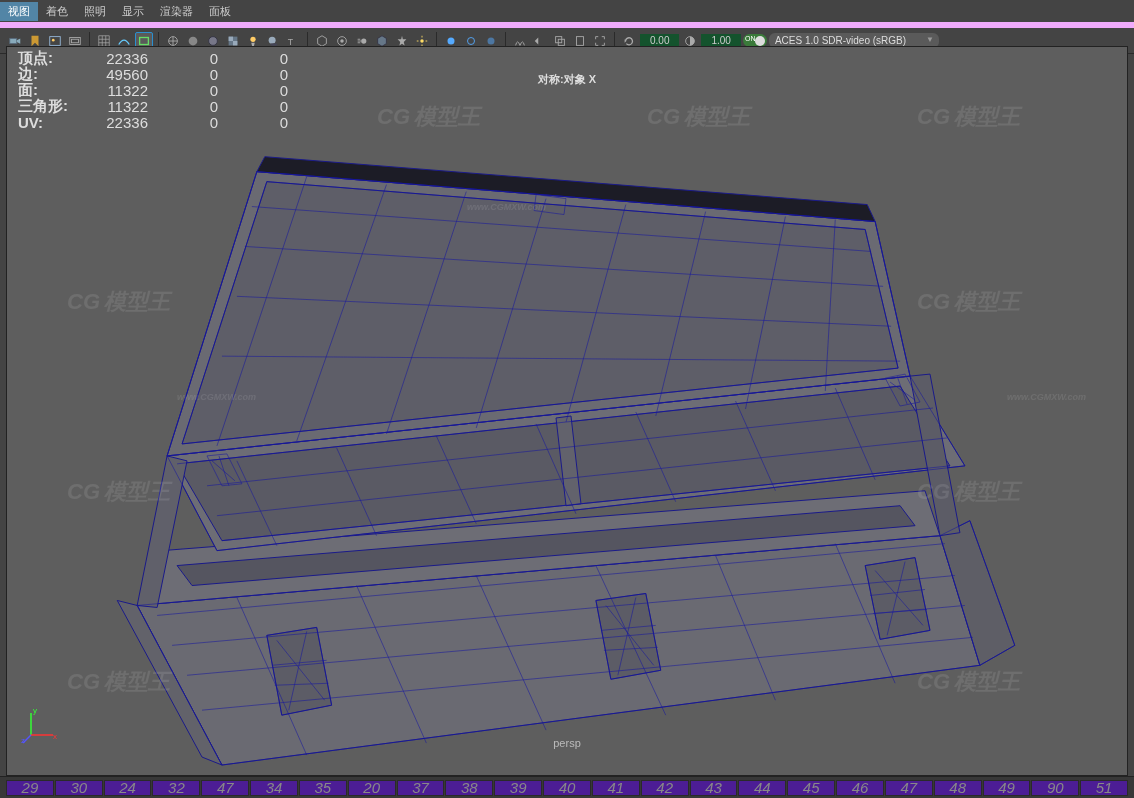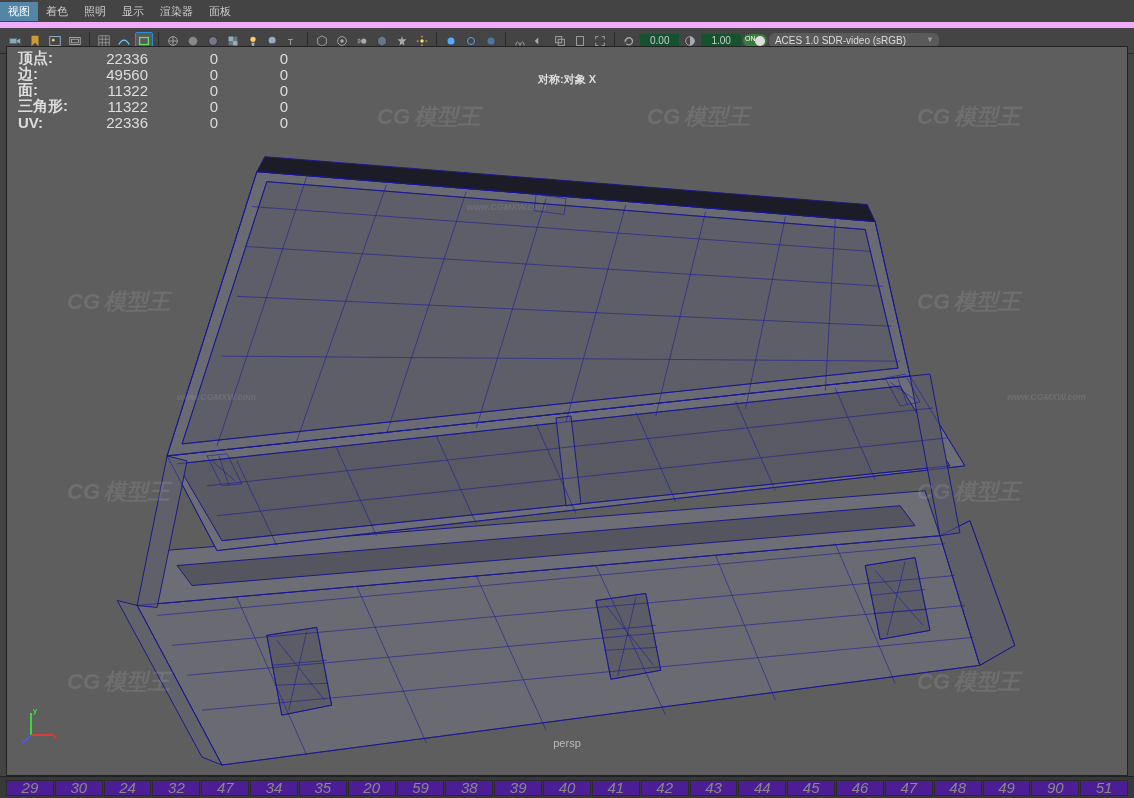--- a/index.html
+++ b/index.html
@@ -384,21 +384,21 @@
 
 <div class="bottom-bar">
   <span class="frame-cell">29</span>
   <span class="frame-cell">30</span>
   <span class="frame-cell">24</span>
   <span class="frame-cell">32</span>
   <span class="frame-cell">47</span>
   <span class="frame-cell">34</span>
   <span class="frame-cell">35</span>
   <span class="frame-cell">20</span>
-  <span class="frame-cell">59</span>
+  <span class="frame-cell">37</span>
   <span class="frame-cell">38</span>
   <span class="frame-cell">39</span>
   <span class="frame-cell">40</span>
   <span class="frame-cell">41</span>
   <span class="frame-cell">42</span>
   <span class="frame-cell">43</span>
   <span class="frame-cell">44</span>
   <span class="frame-cell">45</span>
   <span class="frame-cell">46</span>
   <span class="frame-cell">47</span>

